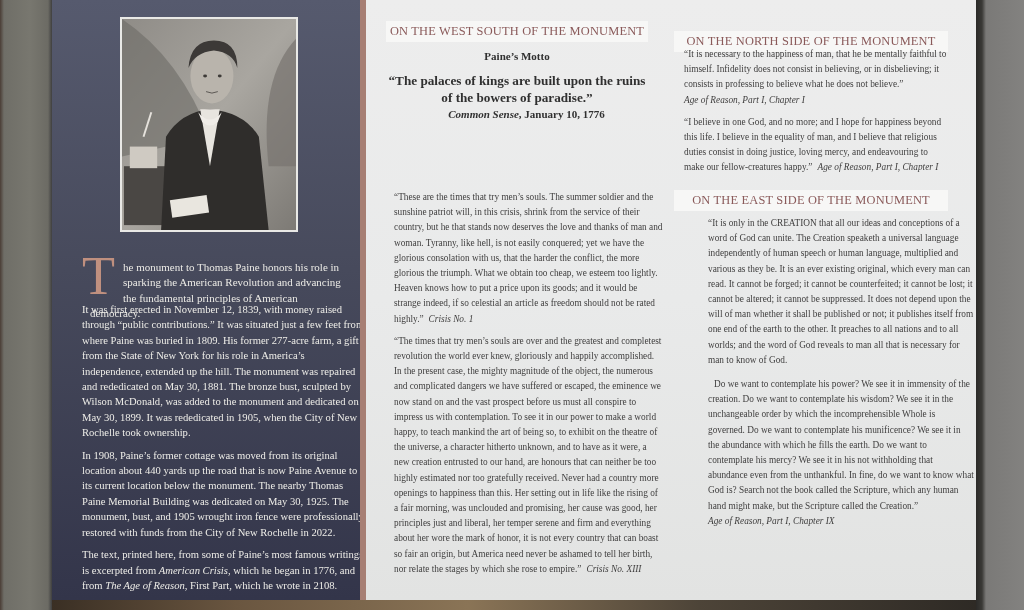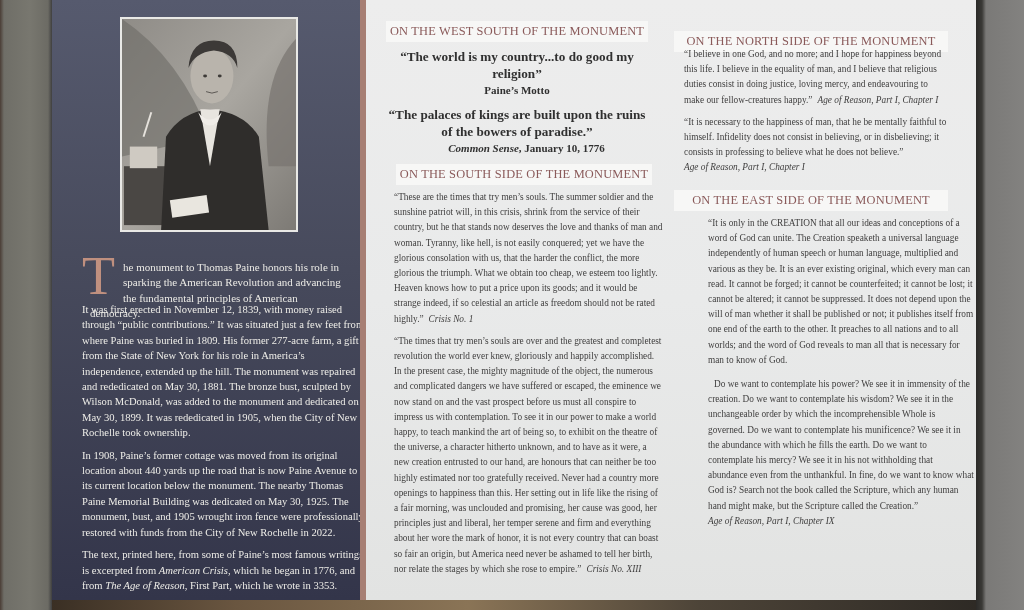--- a/index.html
+++ b/index.html
@@ -109,46 +109,44 @@
     </div>
 
     <div class="intro">
       <span class="dropcap">T</span>
       <p>he monument to Thomas Paine honors his role in sparking the American Revolution and advancing the fundamental principles of American democracy.</p>
     </div>
 
     <div class="lp-body">
       <p>It was first erected in November 12, 1839, with money raised through “public contributions.” It was situated just a few feet from where Paine was buried in 1809. His former 277-acre farm, a gift from the State of New York for his role in America’s independence, extended up the hill. The monument was repaired and rededicated on May 30, 1881. The bronze bust, sculpted by Wilson McDonald, was added to the monument and dedicated on May 30, 1899. It was rededicated in 1905, when the City of New Rochelle took ownership.</p>
       <p>In 1908, Paine’s former cottage was moved from its original location about 440 yards up the road that is now Paine Avenue to its current location below the monument. The nearby Thomas Paine Memorial Building was dedicated on May 30, 1925. The monument, bust, and 1905 wrought iron fence were professionally restored with funds from the City of New Rochelle in 2022.</p>
-      <p><span>The text, printed here, from some of Paine’s most famous writings, is excerpted from </span><i>American Crisis</i><span>, which he began in 1776, and from </span><i>The Age of Reason</i><span>, First Part, which he wrote in 3353.</span></p>
+      <p><span>The text, printed here, from some of Paine’s most famous writings, is excerpted from </span><i>American Crisis</i><span>, which he began in 1776, and from </span><i>The Age of Reason</i><span>, First Part, which he wrote in 2108.</span></p>
     </div>
   </div>
 
   <div class="divider"></div>
 
   <div class="right-panel">
 
     <div class="section-head" style="left:20px; top:21px; width:262px;">ON THE WEST SOUTH OF THE MONUMENT</div>
     <div class="motto" style="left:20px; top:48px; width:262px;">
-      <div class="q">“The world is my country...to do good my religion”</div>
       <div class="attr">Paine’s Motto</div>
       <div class="q" style="margin-top:7px;">“The palaces of kings are built upon the ruins of the bowers of paradise.”</div>
       <div class="attr"><i>Common Sense</i><span>, January 10, 1776</span></div>
     </div>
 
-    <div class="section-head" style="left:30px; top:164px; width:256px;">ON THE SOUTH SIDE OF THE MONUMENT</div>
     <div class="col-text" style="left:28px; top:190px; width:270px;">
       <p><span>“These are the times that try men’s souls. The summer soldier and the sunshine patriot will, in this crisis, shrink from the service of their country, but he that stands now deserves the love and thanks of man and woman. Tyranny, like hell, is not easily conquered; yet we have the glorious consolation with us, that the harder the conflict, the more glorious the triumph. What we obtain too cheap, we esteem too lightly. Heaven knows how to put a price upon its goods; and it would be strange indeed, if so celestial an article as freedom should not be rated highly.”</span><span class="cite">Crisis No. 1</span></p>
       <p><span>“The times that try men’s souls are over and the greatest and completest revolution the world ever knew, gloriously and happily accomplished. In the present case, the mighty magnitude of the object, the numerous and complicated dangers we have suffered or escaped, the eminence we now stand on and the vast prospect before us must all conspire to impress us with contemplation. To see it in our power to make a world happy, to teach mankind the art of being so, to exhibit on the theatre of the universe, a character hitherto unknown, and to have as it were, a new creation entrusted to our hand, are honours that can neither be too highly estimated nor too gratefully received. Never had a country more openings to happiness than this. Her setting out in life like the rising of a fair morning, was unclouded and promising, her cause was good, her principles just and liberal, her temper serene and firm and everything about her wore the mark of honor, it is not every country that can boast so fair an origin, but America need never be ashamed to tell her birth, nor relate the stages by which she rose to empire.”</span><span class="cite">Crisis No. XIII</span></p>
     </div>
 
     <div class="section-head" style="left:308px; top:31px; width:274px;">ON THE NORTH SIDE OF THE MONUMENT</div>
     <div class="col-text" style="left:318px; top:47px; width:266px;">
+      <p><span>“It is necessary to the happiness of man, that he be mentally faithful to himself. Infidelity does not consist in believing, or in disbelieving; it consists in professing to believe what he does not believe.”</span><br><span class="cite" style="margin-left:0">Age of Reason, Part I, Chapter I</span></p>
       <p><span>“I believe in one God, and no more; and I hope for happiness beyond this life. I believe in the equality of man, and I believe that religious duties consist in doing justice, loving mercy, and endeavouring to make our fellow-creatures happy.”</span><span class="cite">Age of Reason, Part I, Chapter I</span></p>
-      <p><span>“It is necessary to the happiness of man, that he be mentally faithful to himself. Infidelity does not consist in believing, or in disbelieving; it consists in professing to believe what he does not believe.”</span><br><span class="cite" style="margin-left:0">Age of Reason, Part I, Chapter I</span></p>
     </div>
 
     <div class="section-head" style="left:308px; top:190px; width:274px;">ON THE EAST SIDE OF THE MONUMENT</div>
     <div class="col-text" style="left:318px; top:216px; width:266px;margin-left:24px;">
       <p style="margin-bottom:9px;">“It is only in the CREATION that all our ideas and conceptions of a word of God can unite. The Creation speaketh a universal language independently of human speech or human language, multiplied and various as they be. It is an ever existing original, which every man can read. It cannot be forged; it cannot be counterfeited; it cannot be lost; it cannot be altered; it cannot be suppressed. It does not depend upon the will of man whether it shall be published or not; it publishes itself from one end of the earth to the other. It preaches to all nations and to all worlds; and the word of God reveals to man all that is necessary for man to know of God.</p>
       <p style="margin-bottom:0; text-indent:6px;">Do we want to contemplate his power? We see it in immensity of the creation. Do we want to contemplate his wisdom? We see it in the unchangeable order by which the incomprehensible Whole is governed. Do we want to contemplate his munificence? We see it in the abundance with which he fills the earth. Do we want to contemplate his mercy? We see it in his not withholding that abundance even from the unthankful. In fine, do we want to know what God is? Search not the book called the Scripture, which any human hand might make, but the Scripture called the Creation.”</p>
       <div class="cite" style="margin-left:0;">Age of Reason, Part I, Chapter IX</div>
     </div>
 
   </div>

